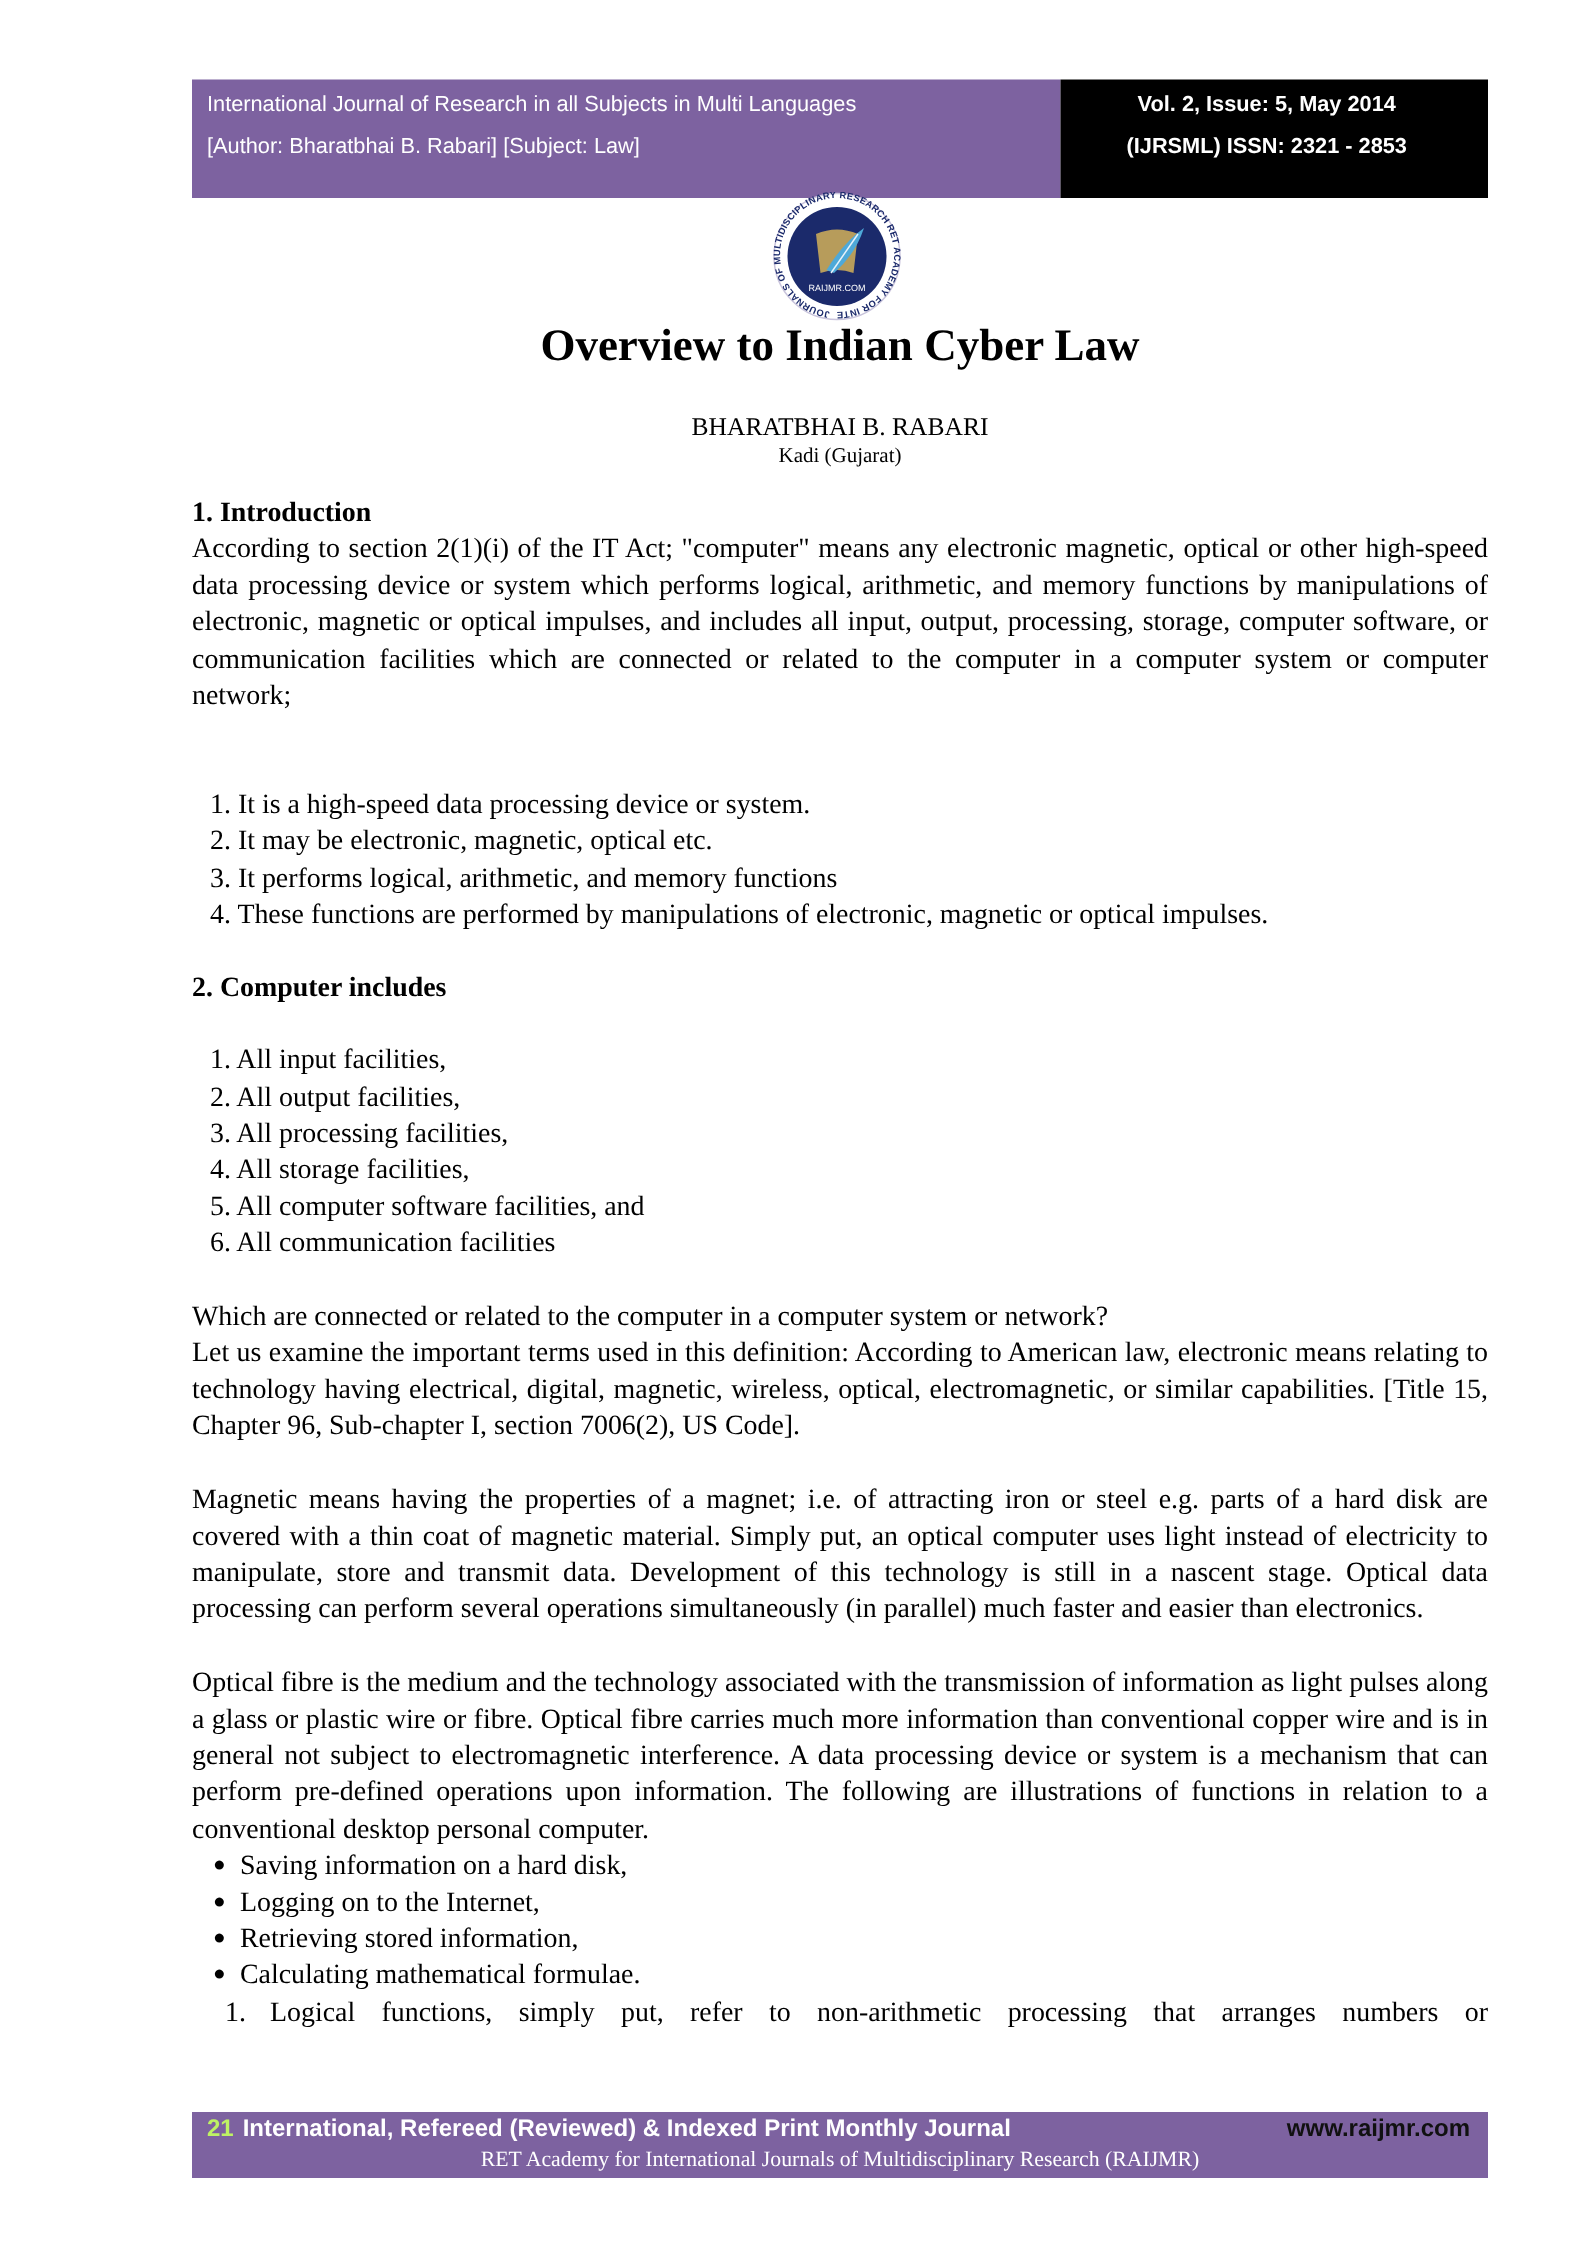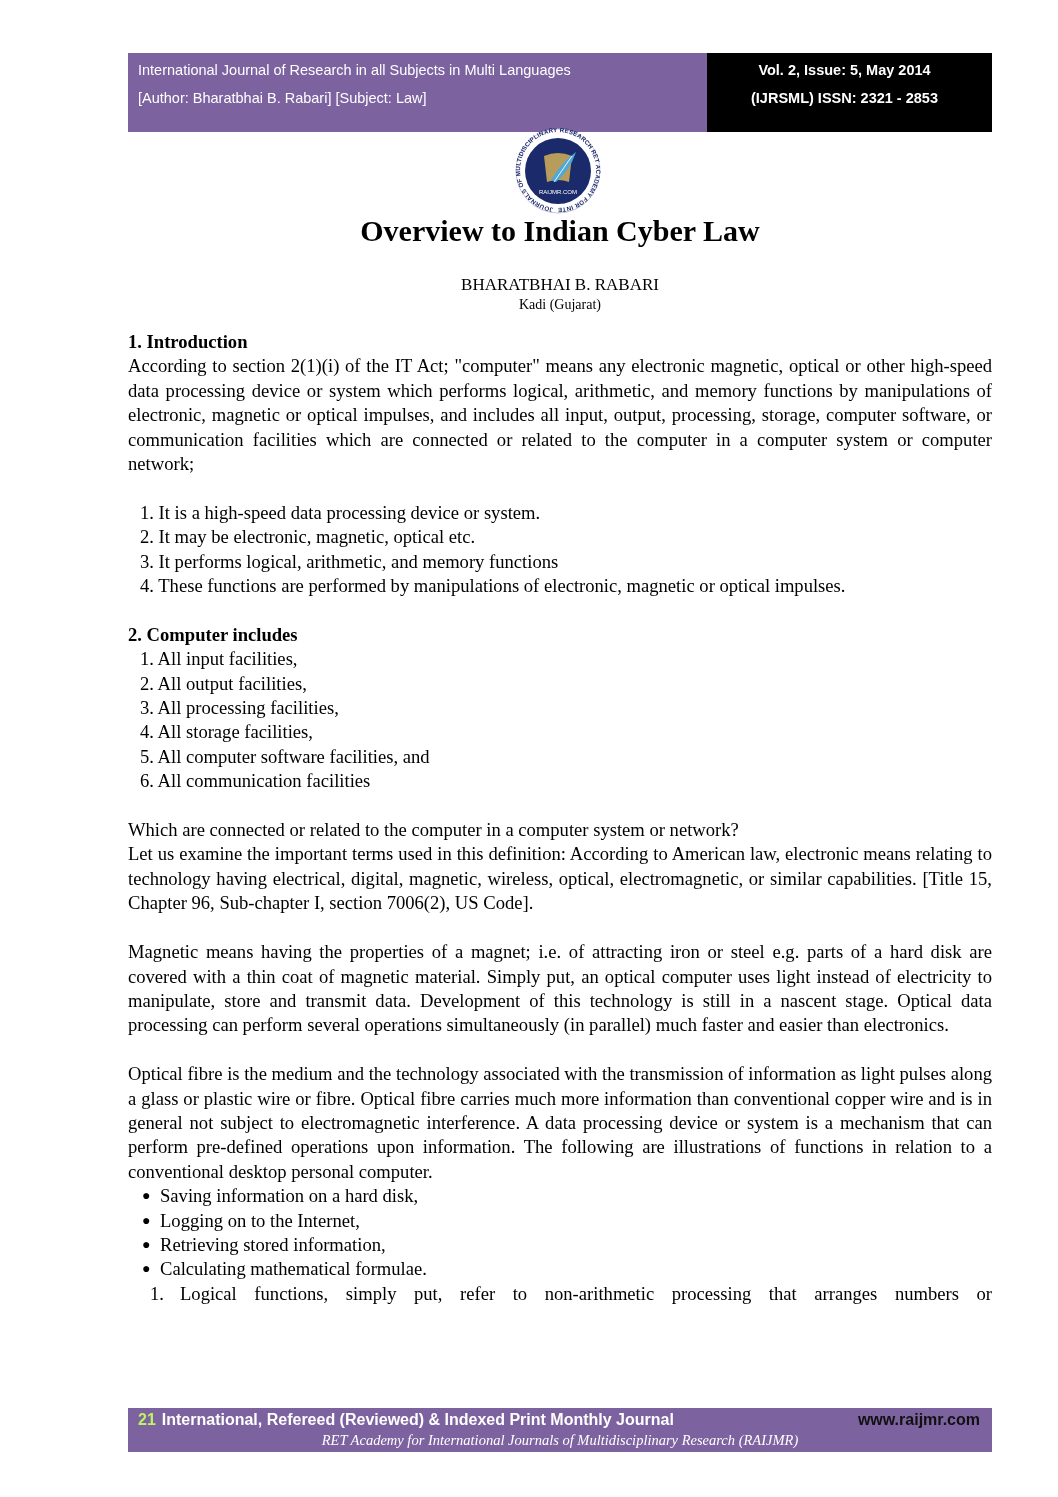--- a/index.html
+++ b/index.html
@@ -20,36 +20,36 @@
   
   .title { position: absolute; left: 0; top: 214px; width: 1120px; text-align: center; font-size: 30px; font-weight: bold; }
   .author { position: absolute; left: 0; top: 275px; width: 1120px; text-align: center; font-size: 17px; }
   .affil { position: absolute; left: 0; top: 297px; width: 1120px; text-align: center; font-size: 14px; }
 
   
   .body { position: absolute; left: 128px; top: 330px; width: 864px; font-size: 18.6px; line-height: 24.4px; }
   .body h2 { font-size: 18.6px; font-weight: bold; line-height: 24.4px; }
   .body p { text-align: justify; }
   .body .gap { height: 24.4px; }
-  .body ol.num { list-style: none; padding-left: 12px; }
+  .body ol.num { list-style: none; padding-left: 12px; margin-top: 24px; }
   .body ul.bul { list-style: none; padding-left: 12px; }
   .body ul.bul li { position: relative; padding-left: 20px; }
   .body ul.bul li .bullet { position: absolute; left: 2px; top: 0; font-size: 14px; }
   .body .sublist { list-style: none; padding-left: 22px; }
   .body .sublist li { text-align: justify; text-align-last: justify; }
   .body .sublist li .n { display: inline-block; width: 30px; text-align-last: left; }
 
   
   .footer { position: absolute; left: 128px; top: 1408px; width: 864px; height: 44px; background: #7d62a0; }
   .footer-row1 { position: absolute; left: 10px; right: 12px; top: 3px; height: 20px; display: flex; justify-content: space-between;
                  font-family: "Liberation Sans", "DejaVu Sans", sans-serif; font-size: 16px; font-weight: bold; white-space: nowrap; }
   .footer-row1 .pg { color: #bef264; margin-right: 6px; }
   .footer-row1 .jt { color: #fff; }
   .footer-row1 .url { color: #111; }
-  .footer-row2 { position: absolute; left: 0; right: 0; top: 24px; text-align: center; color: #fff; font-size: 14.5px; white-space: nowrap; font-style: italic; }
+  .footer-row2 { position: absolute; left: 0; right: 0; top: 24px; text-align: center; color: #fff; font-size: 14.5px; white-space: nowrap; }
 </style>
 </head>
 <body>
 
 <div class="header">
   <div class="header-left">
     <div>International Journal of Research in all Subjects in Multi Languages</div>
     <div>[Author: Bharatbhai  B. Rabari] [Subject: Law]</div>
   </div>
   <div class="header-right">

